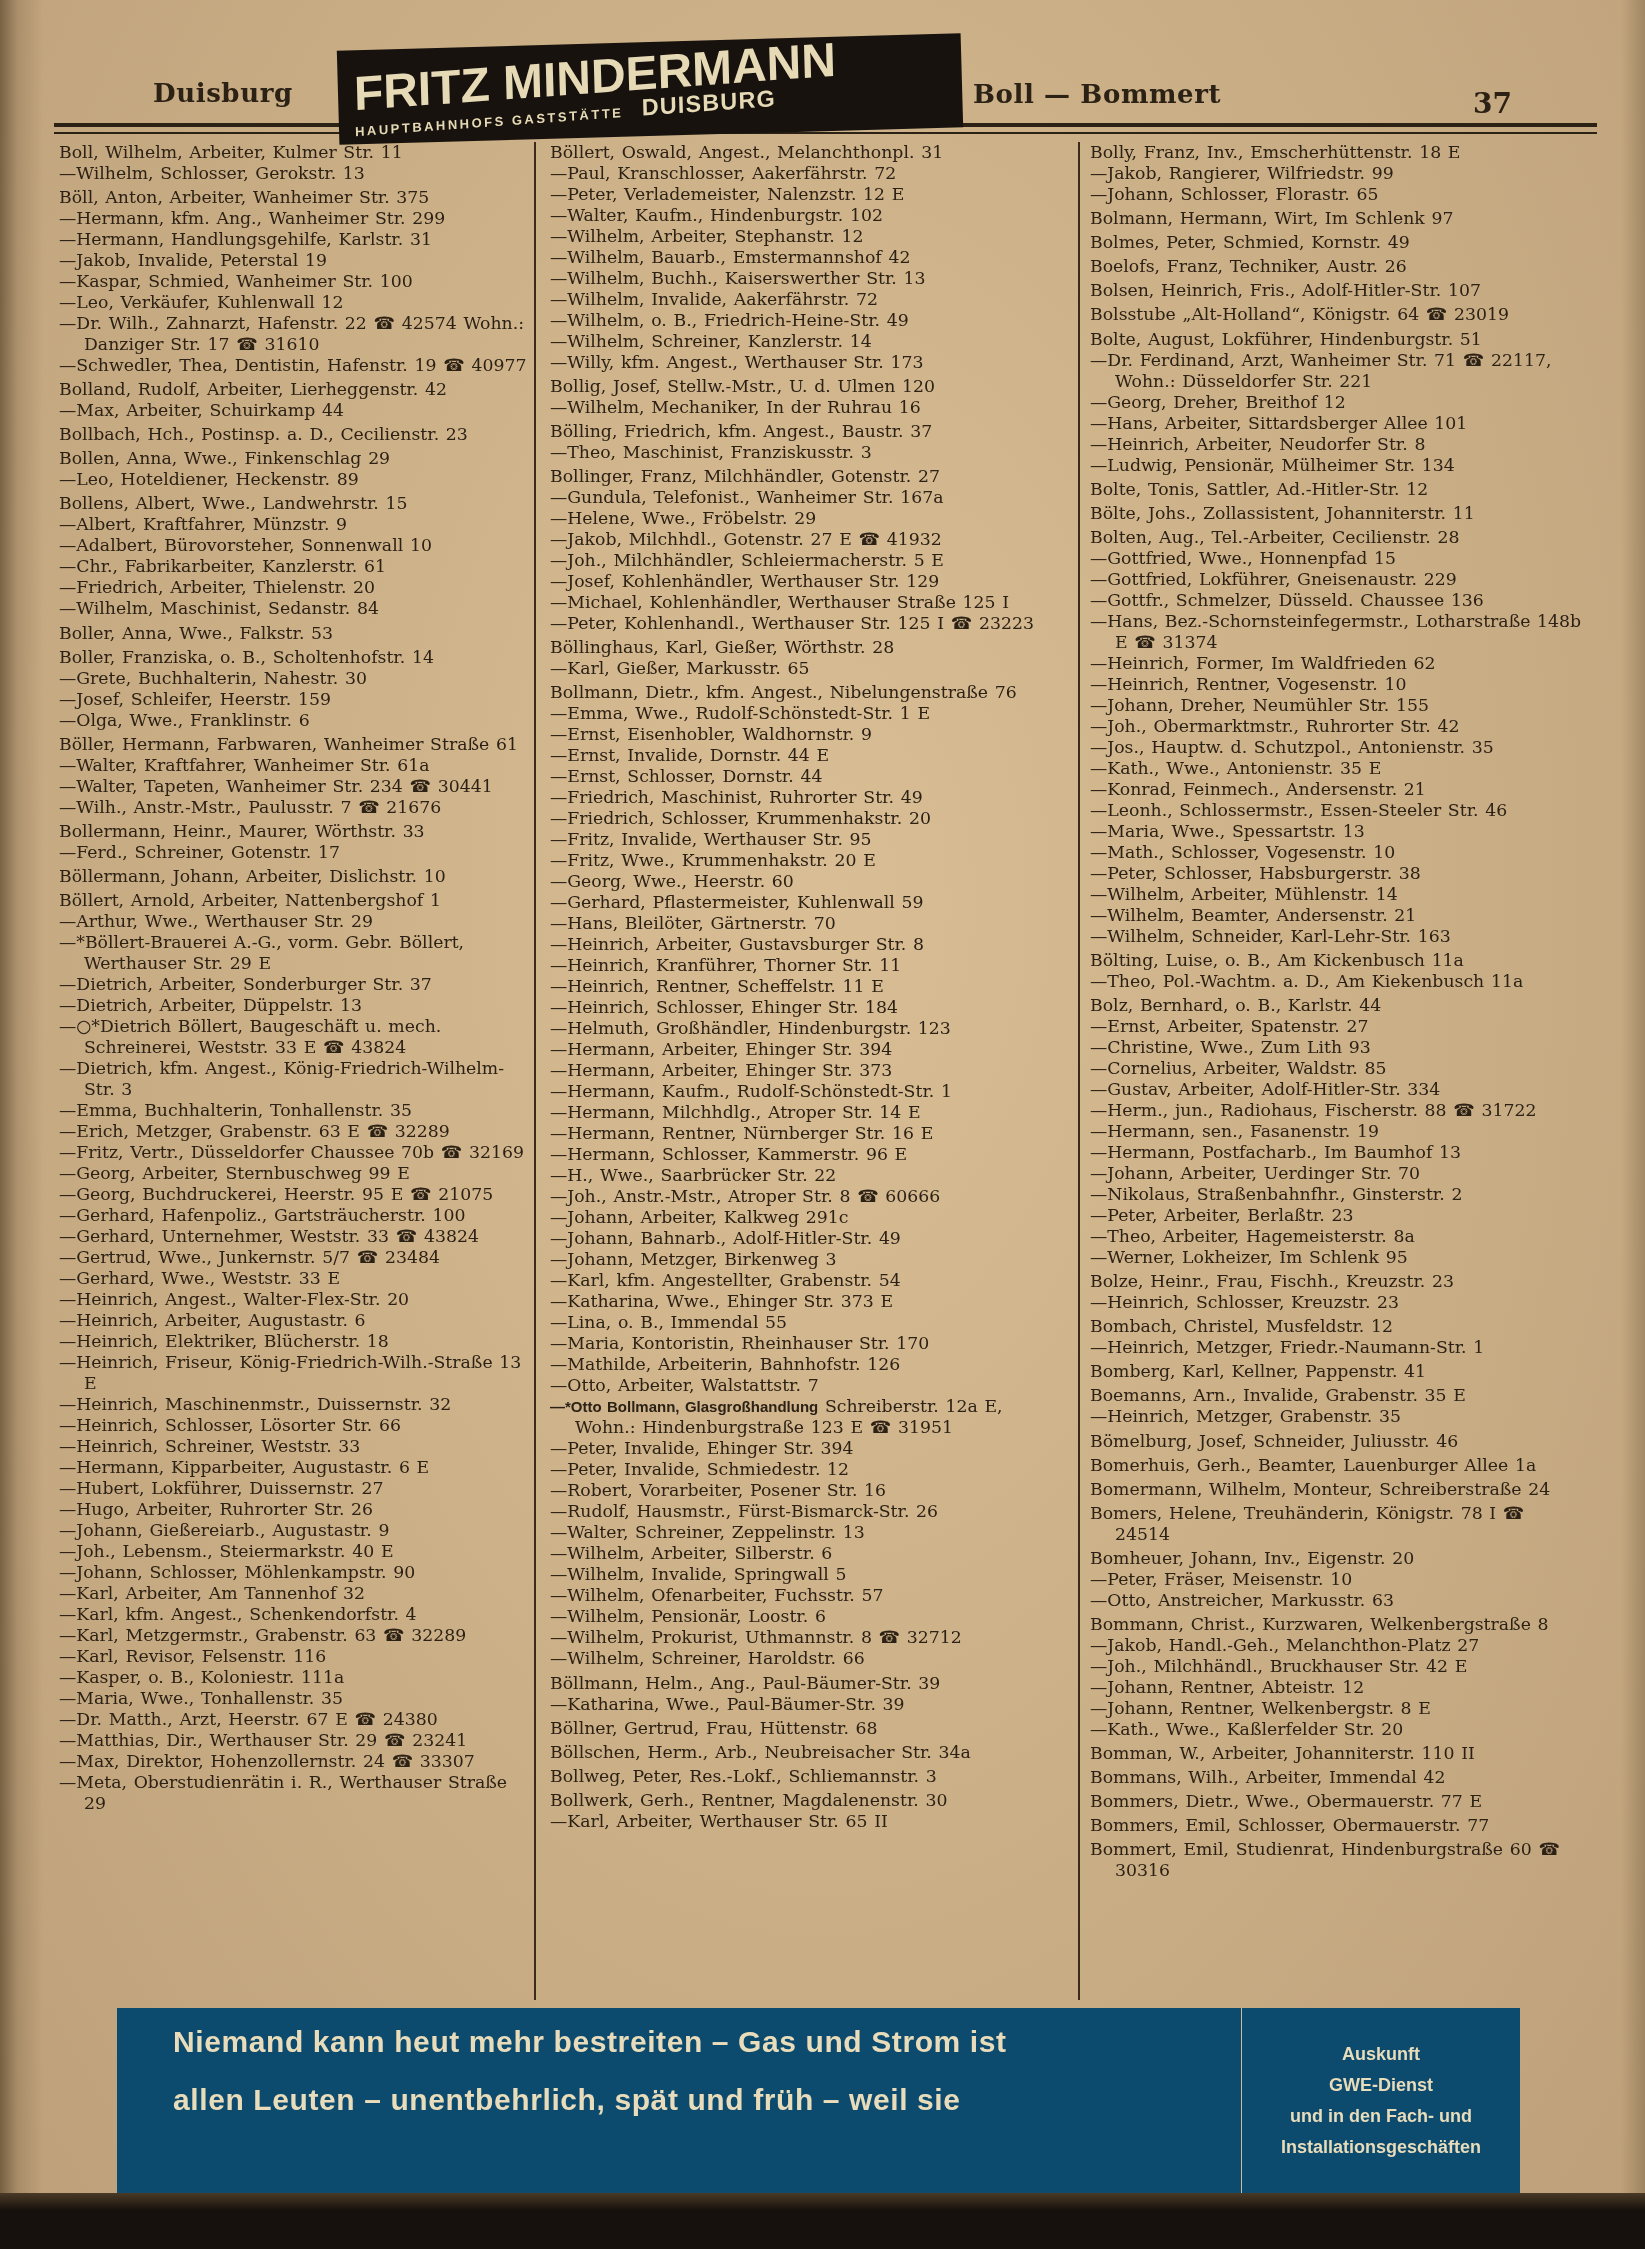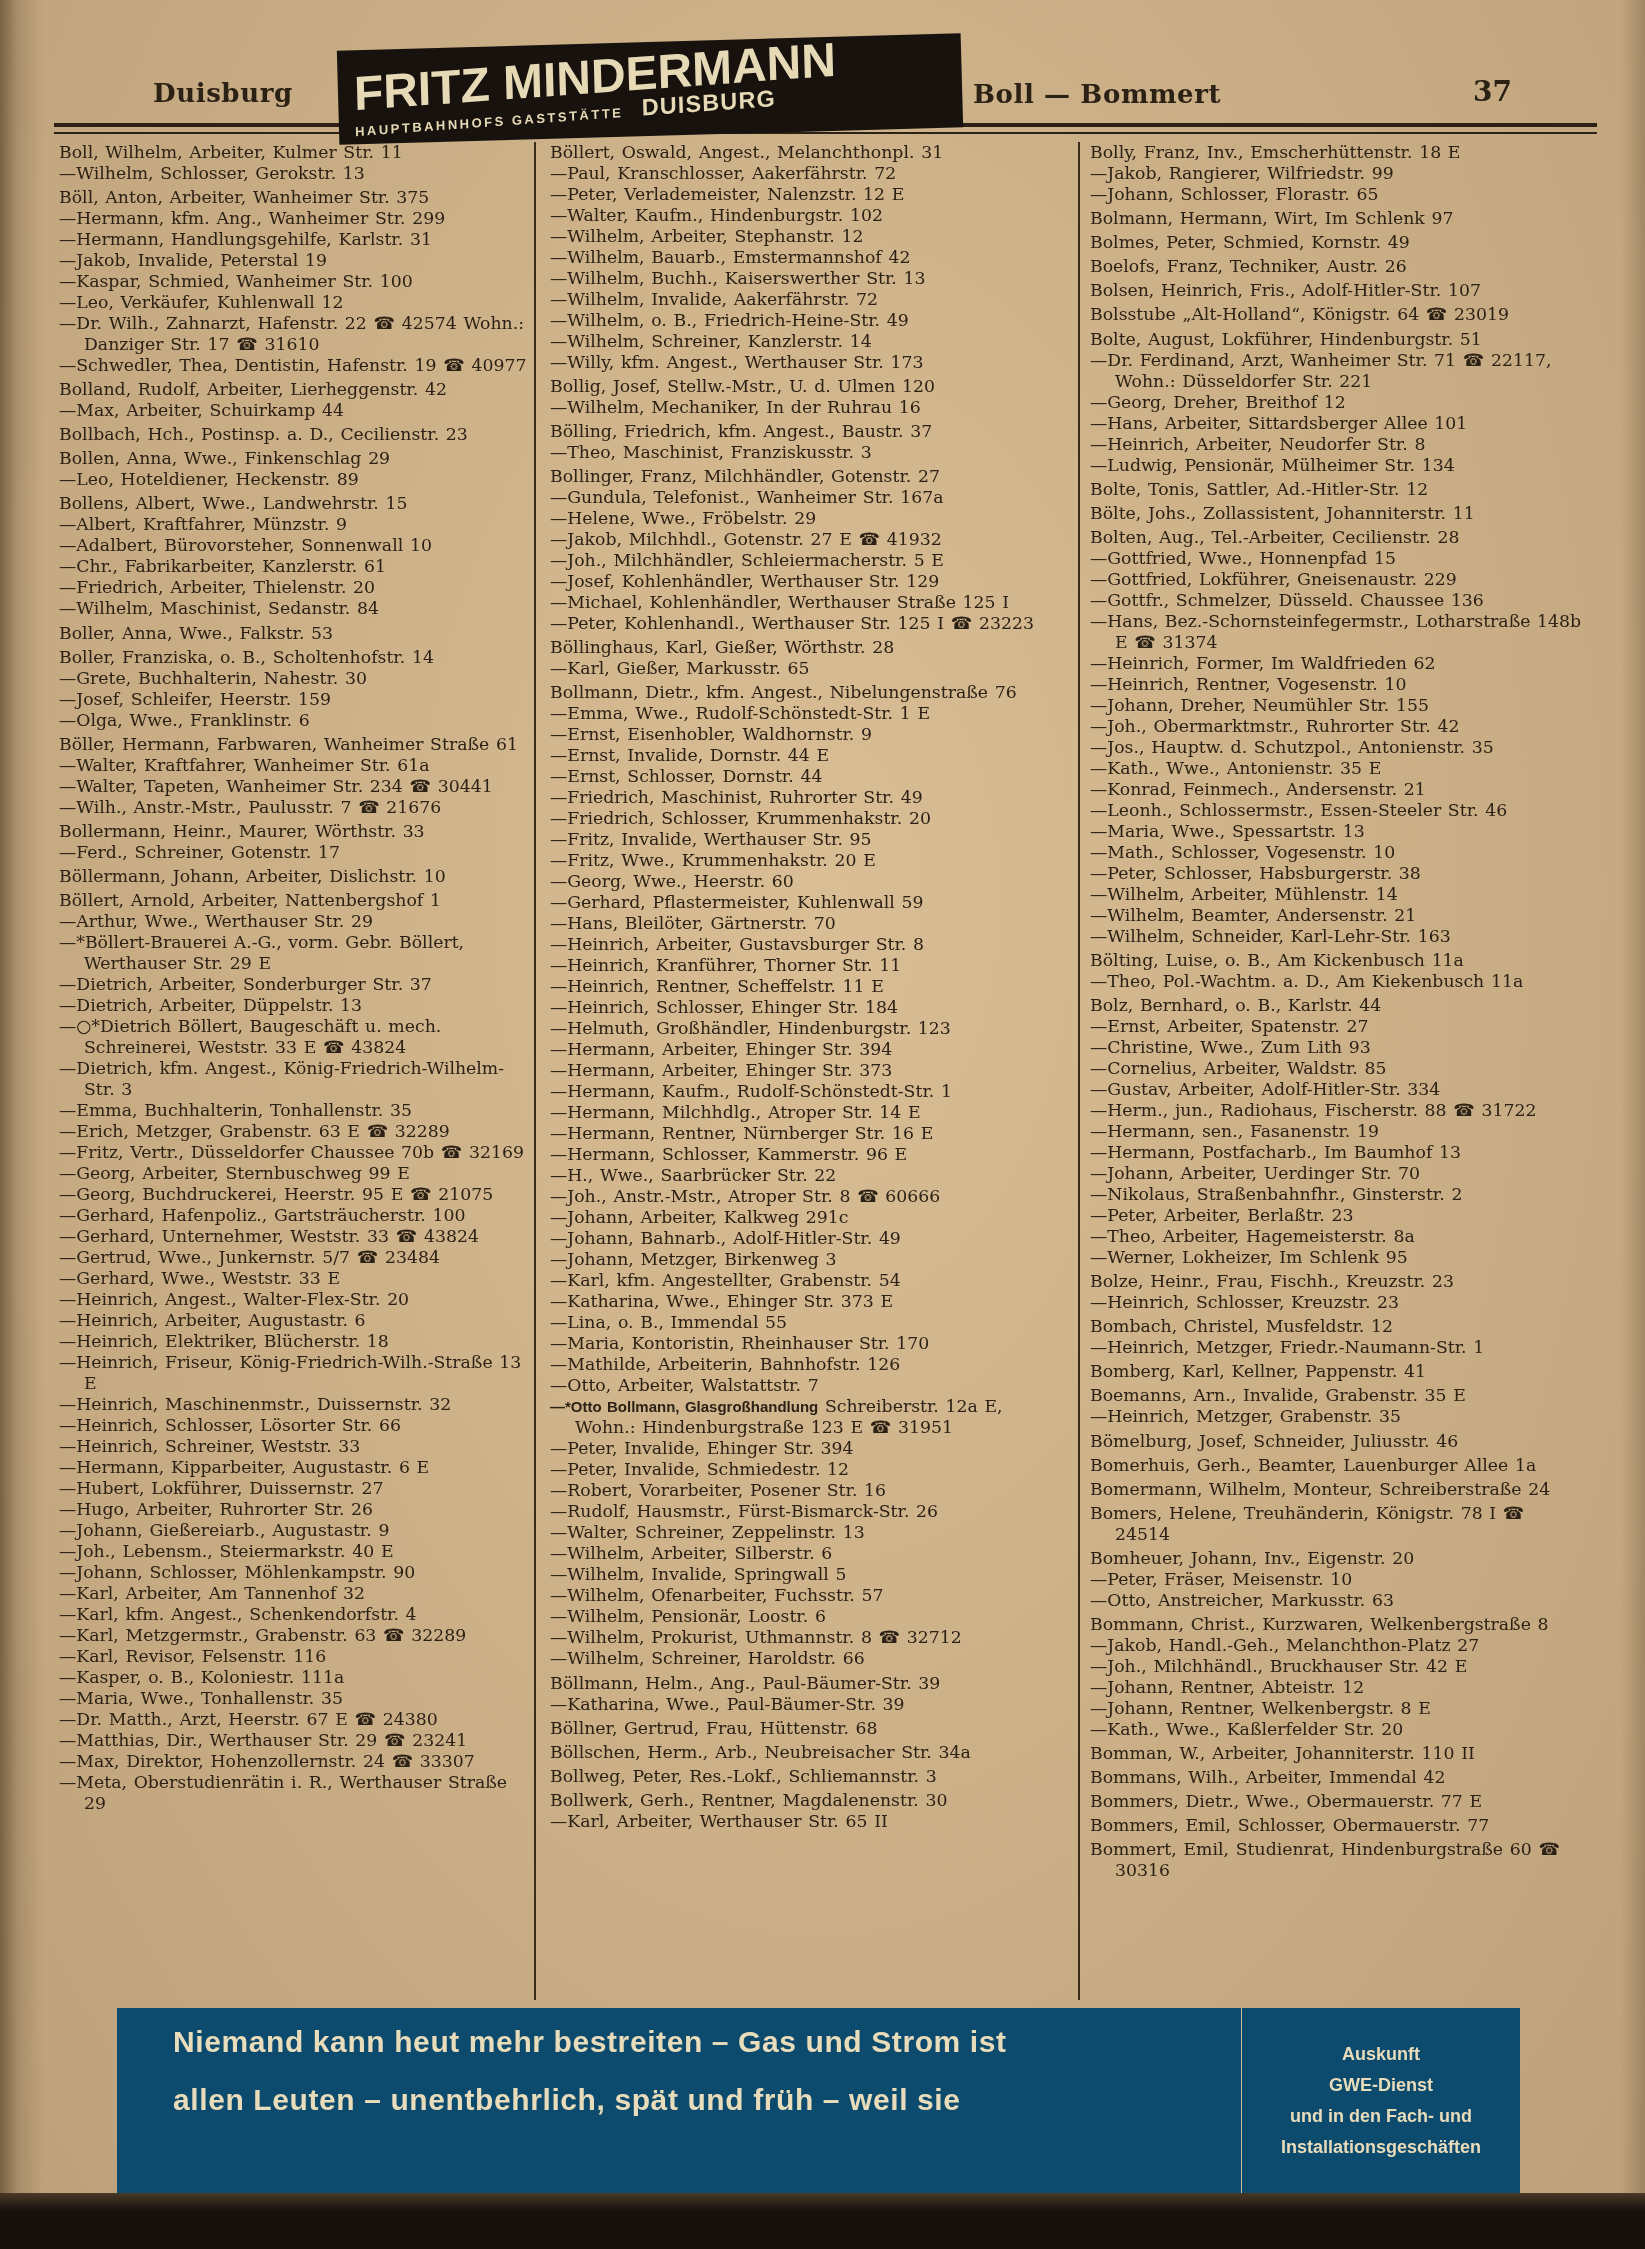--- a/index.html
+++ b/index.html
@@ -14,21 +14,21 @@
     background:
       linear-gradient(90deg,rgba(60,40,20,.55) 0,rgba(60,40,20,.18) 17.3px,rgba(60,40,20,0) 43px),
       linear-gradient(270deg,rgba(60,40,20,.25) 0,rgba(60,40,20,0) 25px),
       radial-gradient(ellipse at 50% 40%,rgba(255,240,210,.10),rgba(70,45,20,.16) 95%);
   }
   .bottom-scan-band{position:absolute;left:0;top:2193px;width:1646px;height:57px;
     background:linear-gradient(180deg,#4a3a26 0,#16110c 17.3px);}
   
   .hdr-place{position:absolute;left:153px;top:78px;font-size:26px;font-weight:bold;letter-spacing:0.6px;}
   .hdr-range{position:absolute;left:973px;top:79px;font-size:26px;font-weight:bold;letter-spacing:0.6px;}
-  .hdr-page{position:absolute;left:1473px;top:75px;font-size:28px;font-weight:bold;}
+  .hdr-page{position:absolute;left:1473px;top:87px;font-size:28px;font-weight:bold;}
   .rule-thick{position:absolute;left:54px;top:123px;width:1543px;height:4.3px;background:#2c2115;}
   .rule-thin{position:absolute;left:54px;top:132px;width:1543px;height:1.9px;background:#2c2115;}
   
   .top-banner{position:absolute;left:338px;top:42px;width:624px;height:94px;
     background:#17120d;transform:rotate(-1.6deg);z-index:3;
     color:#e6d9b5;font-family:"Liberation Sans","DejaVu Sans",sans-serif;
     padding:3.7px 16px 0 16px;box-sizing:border-box;}
   .top-banner .big{font-size:48px;font-weight:bold;letter-spacing:0px;white-space:nowrap;
     transform:skewY(-2.5deg);line-height:53px;}
   .top-banner .subrow{display:flex;align-items:baseline;gap:18.5px;transform:skewY(-2.5deg);margin-top:-5px;}

